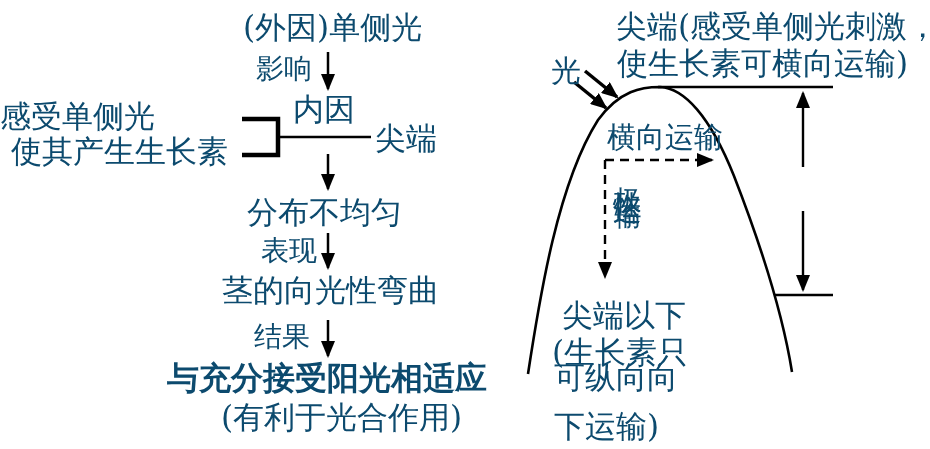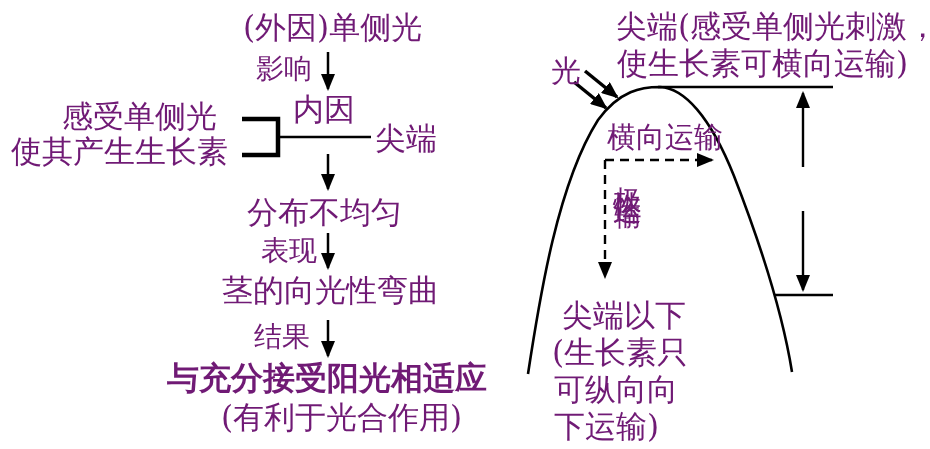--- a/index.html
+++ b/index.html
@@ -9,21 +9,21 @@
     background:#ffffff;
     font-family:"DejaVu Serif","Liberation Serif",serif;
     color:#000;
     overflow:hidden;
   }
   .canvas svg{position:absolute;left:0;top:0;}
   .txt{
     position:absolute;
     white-space:nowrap;
     line-height:1.12;
-    color:#701a75;
+    color:#0c4a6e;
   }
   .fs31{font-size:31px;}
   .fs32{font-size:32px;font-weight:bold;}
   .fs30{font-size:30px;}
   .fs29{font-size:29px;}
   .fs28{font-size:28px;}
   .vtext{
     writing-mode:vertical-rl;
     text-orientation:upright;
     letter-spacing:5px;
@@ -59,33 +59,33 @@
     <path d="M803 167 V93" stroke="#000" stroke-width="2.4" fill="none" marker-end="url(#ah)"></path>
     <path d="M803 211 V290" stroke="#000" stroke-width="2.4" fill="none" marker-end="url(#ah)"></path>
 
     <path d="M605 160 H712" stroke="#000" stroke-width="2.4" fill="none" stroke-dasharray="9 6" marker-end="url(#ah)"></path>
     <path d="M605 160 V277" stroke="#000" stroke-width="2.4" fill="none" stroke-dasharray="9 6" marker-end="url(#ah)"></path>
   </svg>
 
   <div class="txt fs31" style="left:243px;top:10px;">(外因)单侧光</div>
   <div class="txt fs28" style="left:256px;top:53px;">影响</div>
   <div class="txt fs31" style="left:293px;top:92px;">内因</div>
-  <div class="txt fs31" style="left:0;top:99px;width:231px;text-align:center;padding-left:24px;">感受单侧光</div>
+  <div class="txt fs31" style="left:0;top:99px;width:231px;text-align:left;">感受单侧光</div>
   <div class="txt fs31" style="left:375px;top:121px;">尖端</div>
   <div class="txt fs31" style="left:11px;top:134px;">使其产生生长素</div>
   <div class="txt fs31" style="left:247px;top:195px;">分布不均匀</div>
   <div class="txt fs28" style="left:261px;top:235px;">表现</div>
   <div class="txt fs31" style="left:222px;top:273px;">茎的向光性弯曲</div>
   <div class="txt fs28" style="left:254px;top:321px;">结果</div>
   <div class="txt fs32" style="left:167px;top:361px;">与充分接受阳光相适应</div>
   <div class="txt fs31" style="left:221px;top:400px;">(有利于光合作用)</div>
 
   <div class="txt fs31" style="left:616px;top:9px;">尖端(感受单侧光刺激，</div>
   <div class="txt fs31" style="left:617px;top:46px;">使生长素可横向运输)</div>
   <div class="txt fs30" style="left:551px;top:54px;">光</div>
   <div class="txt fs29" style="left:607px;top:121px;">横向运输</div>
   <div class="txt fs28 vtext" style="left:613px;top:164px;">极性运输</div>
   <div class="txt fs31" style="left:562px;top:298px;text-align:center;">尖端以下</div>
   <div class="txt fs31" style="left:552px;top:335px;">(生长素只</div>
-  <div class="txt fs31" style="left:554px;top:372px;">可纵向向</div>
+  <div class="txt fs31" style="left:554px;top:360px;">可纵向向</div>
   <div class="txt fs31" style="left:554px;top:409px;">下运输)</div>
 
 </div>
 
 </body></html>

